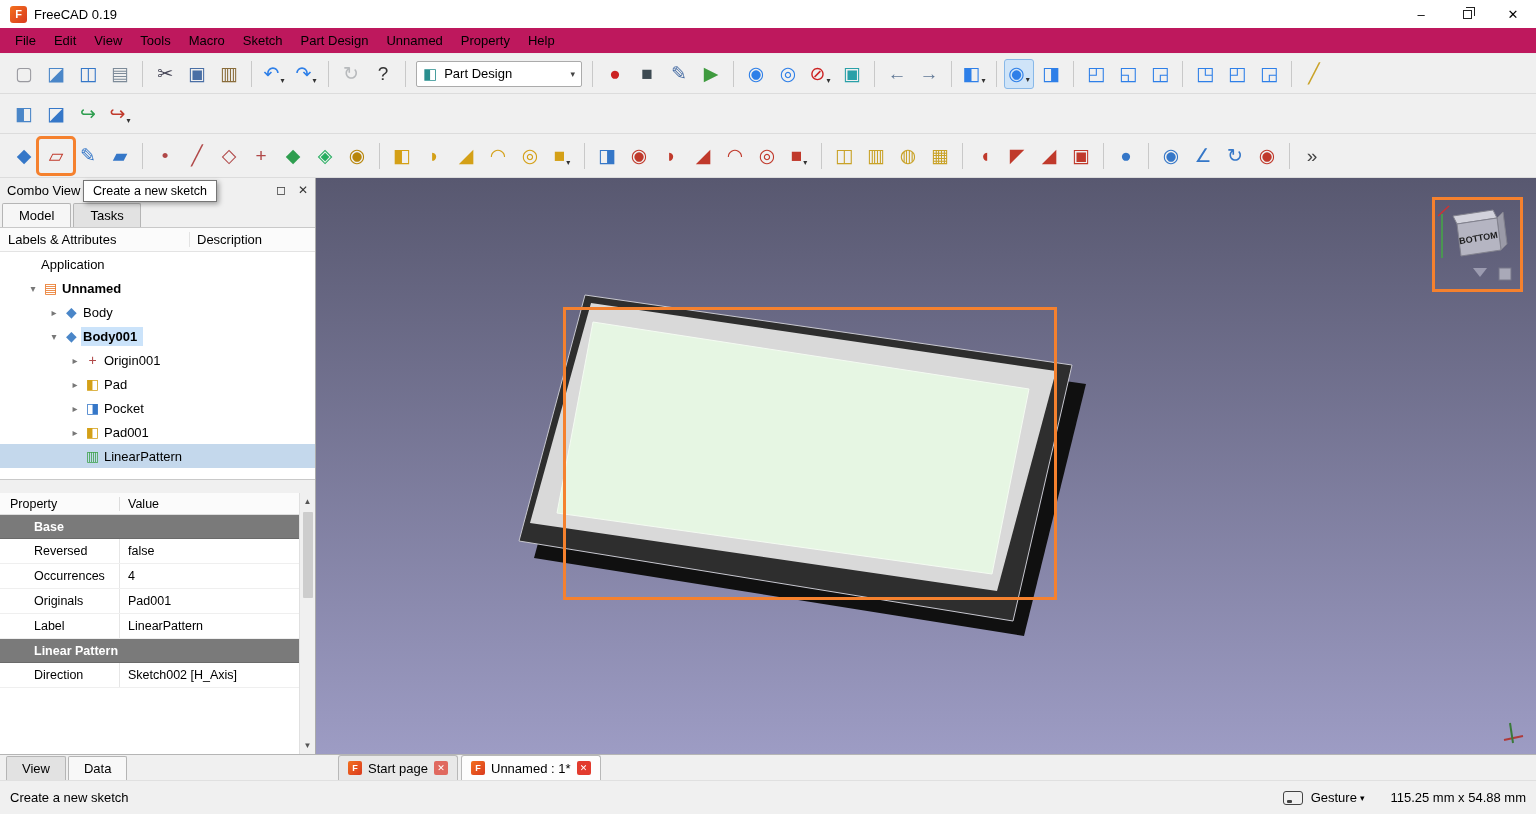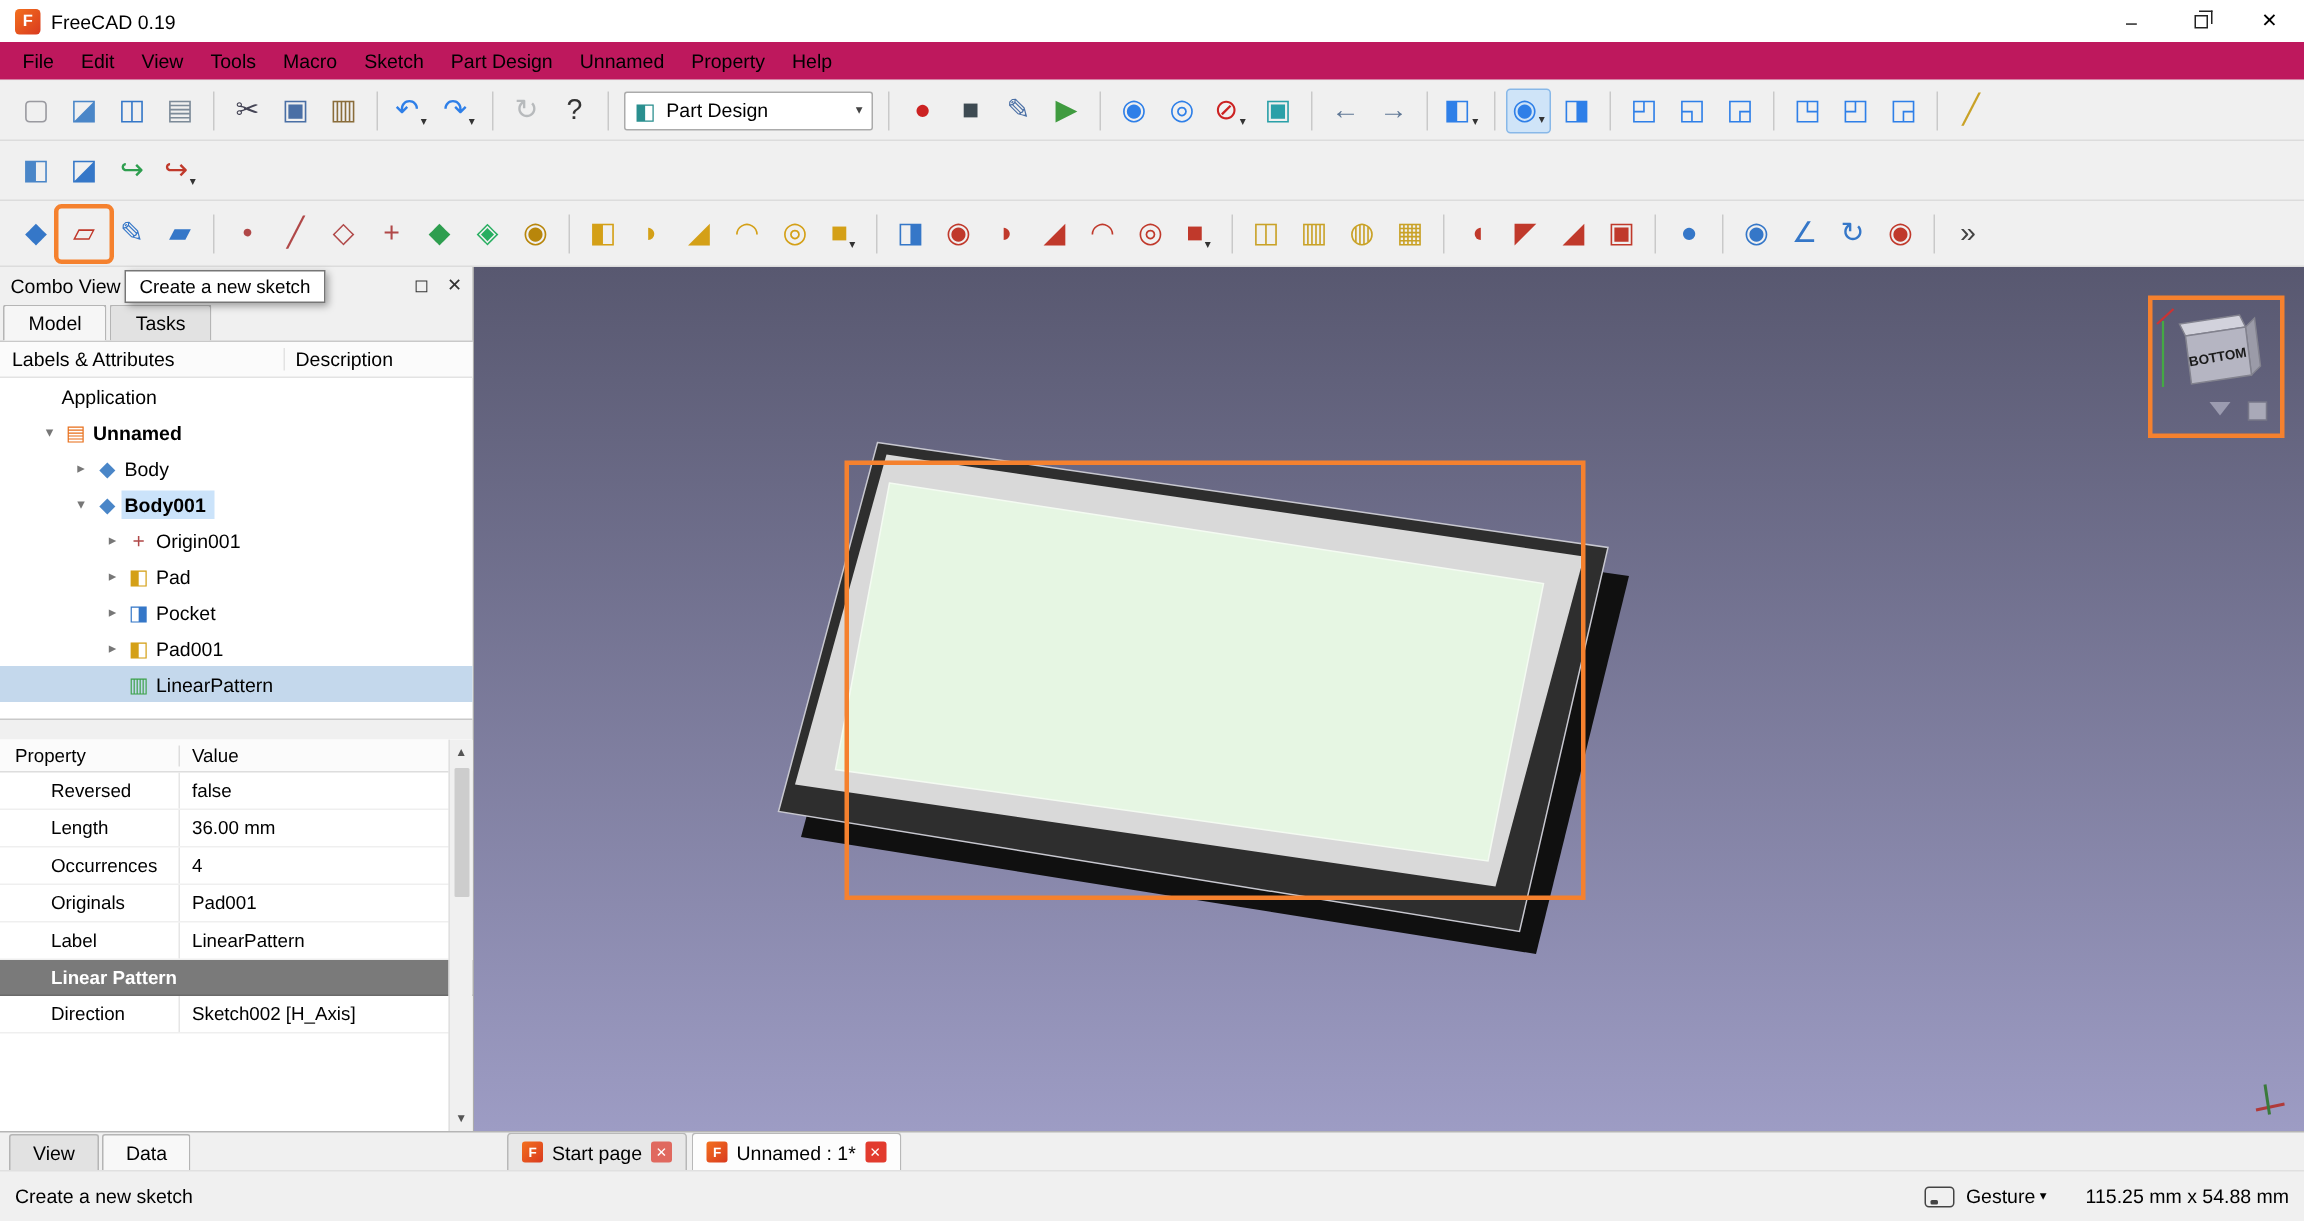--- a/index.html
+++ b/index.html
@@ -476,27 +476,24 @@
       </div>
 
       <div class="splitter"></div>
 
       <div class="prop-wrap">
         <div class="prop-header">
           <span class="pcol1">Property</span>
           <span class="pcol2">Value</span>
         </div>
         <div id="propBody">
+            <div class="prop-group">Base</div>
             <div class="prop-row">
               <span class="prop-name">Reversed</span>
               <span class="prop-value">false</span>
-            </div>
-            <div class="prop-row">
-              <span class="prop-name">Length</span>
-              <span class="prop-value">36.00 mm</span>
             </div>
             <div class="prop-row">
               <span class="prop-name">Occurrences</span>
               <span class="prop-value">4</span>
             </div>
             <div class="prop-row">
               <span class="prop-name">Originals</span>
               <span class="prop-value">Pad001</span>
             </div>
             <div class="prop-row">

